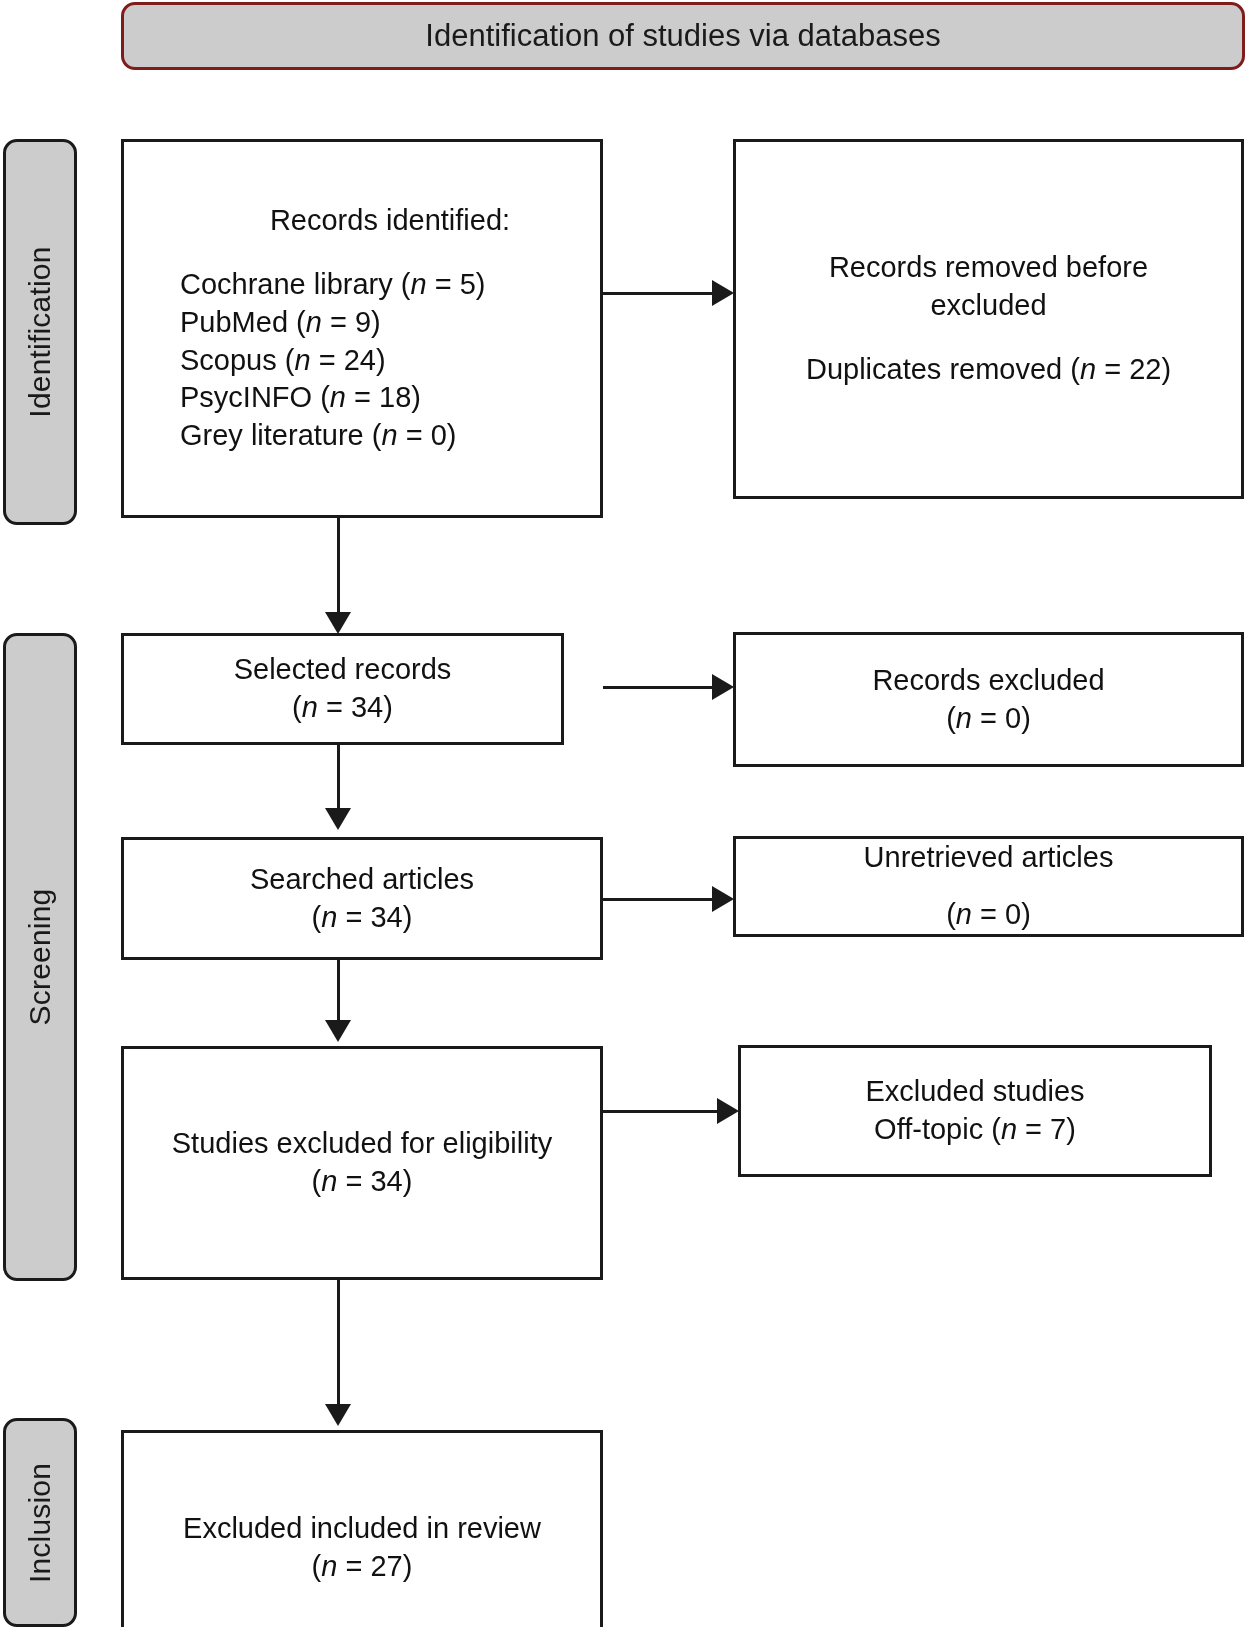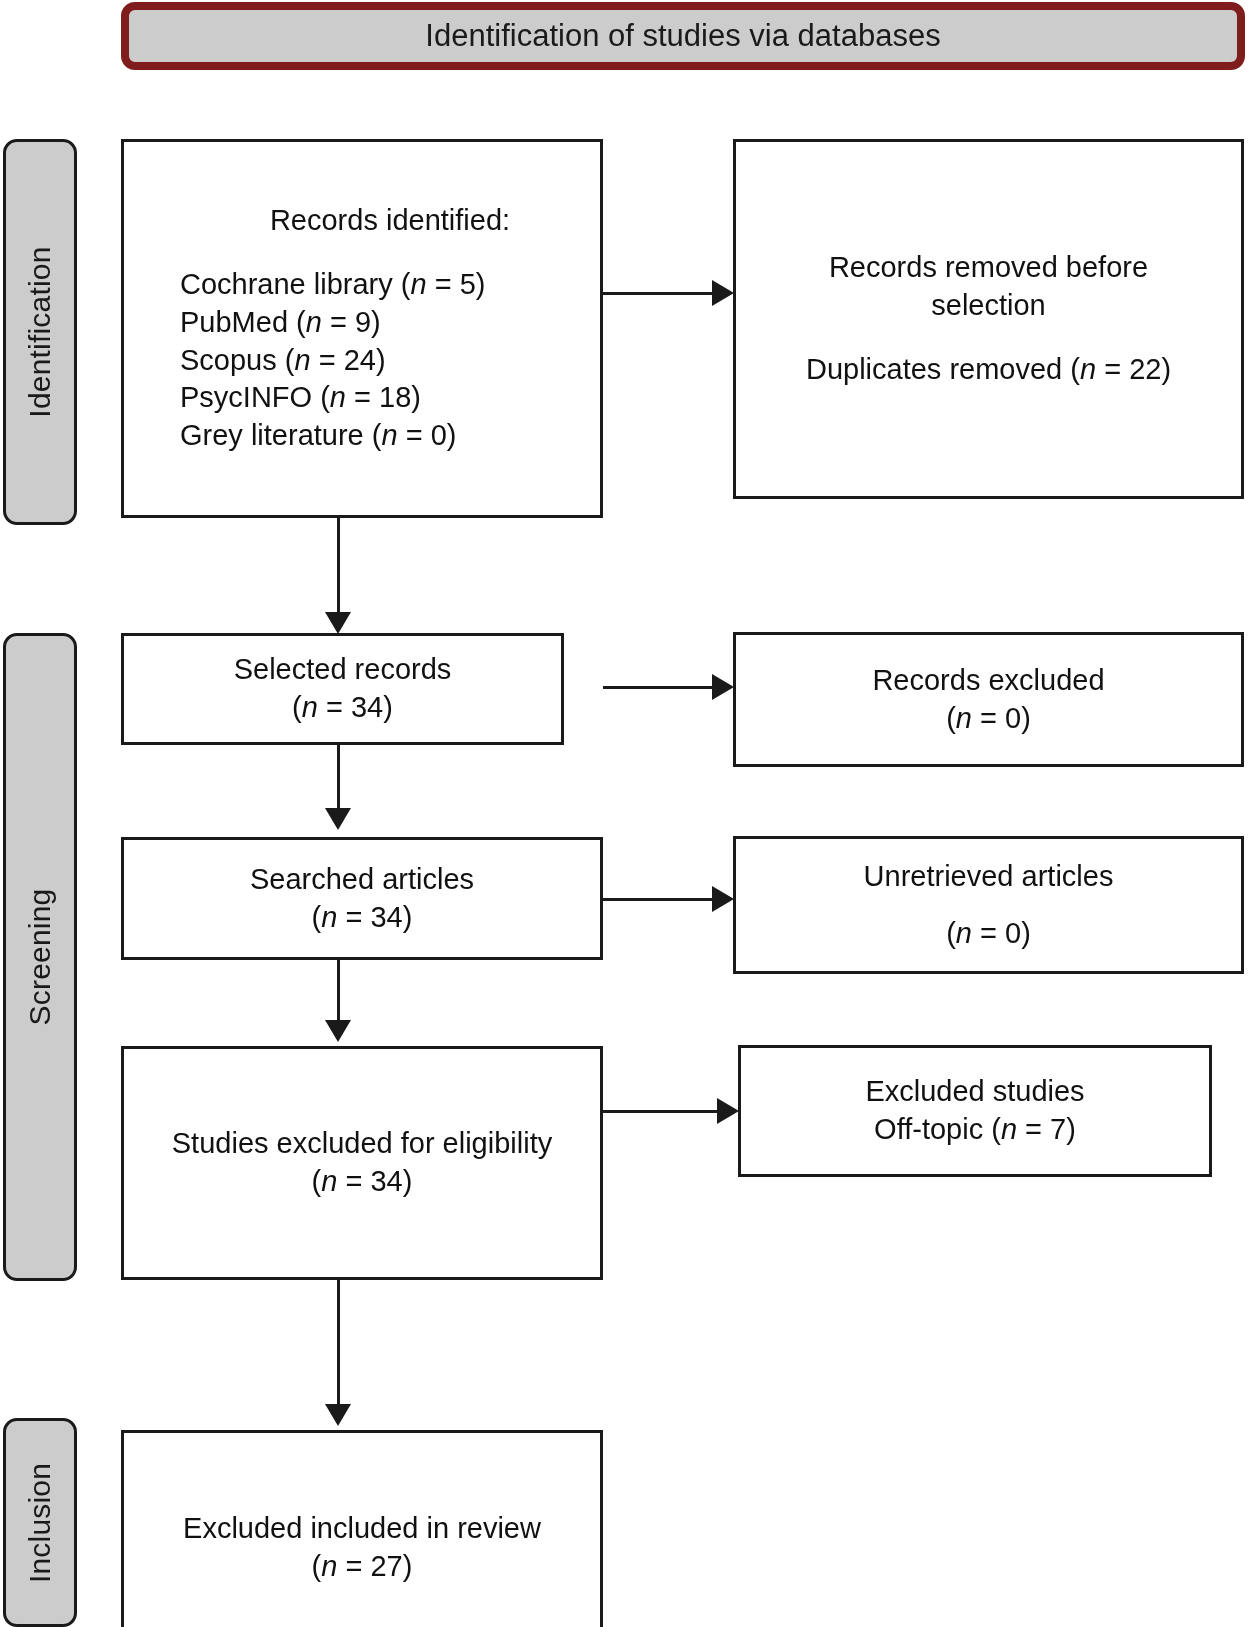--- a/index.html
+++ b/index.html
@@ -39,21 +39,21 @@
   }
 
   
   #header-banner {
     position: absolute;
     left: 121px;
     top: 2px;
     width: 1124px;
     height: 68px;
     background: #cccccc;
-    border: 8px solid #7f1d1d;
+    border: 3px solid #7f1d1d;
     border-radius: 14px;
     box-sizing: border-box;
     display: flex;
     align-items: center;
     justify-content: center;
   }
   #header-banner .title {
     font-size: 31px;
     color: #1a1a1a;
   }
@@ -149,21 +149,21 @@
     <div class="spacer"></div>
     <div class="line">Cochrane library (<em class="n">n</em> = 5)</div>
     <div class="line">PubMed (<em class="n">n</em> = 9)</div>
     <div class="line">Scopus (<em class="n">n</em> = 24)</div>
     <div class="line">PsycINFO (<em class="n">n</em> = 18)</div>
     <div class="line">Grey literature (<em class="n">n</em> = 0)</div>
   </div>
 
   <div class="node" style="left:733px; top:139px; width:511px; height:360px;">
     <div class="line">Records removed before</div>
-    <div class="line">selection</div>
+    <div class="line">excluded</div>
     <div class="spacer"></div>
     <div class="line">Duplicates removed (<em class="n">n</em> = 22)</div>
   </div>
 
   <div class="h-line" style="left:603px; top:292px; width:112px;"></div>
   <div class="arrow-right" style="left:712px; top:280px;"></div>
 
   <div class="v-line" style="left:337px; top:518px; width:3px; height:100px;"></div>
   <div class="arrow-down" style="left:325px; top:612px;"></div>
 
@@ -181,21 +181,21 @@
   <div class="arrow-right" style="left:712px; top:674px;"></div>
 
   <div class="v-line" style="left:337px; top:745px; width:3px; height:68px;"></div>
   <div class="arrow-down" style="left:325px; top:808px;"></div>
 
   <div class="node" style="left:121px; top:837px; width:482px; height:123px;">
     <div class="line">Searched articles</div>
     <div class="line">(<em class="n">n</em> = 34)</div>
   </div>
 
-  <div class="node" style="left:733px; top:836px; width:511px; height:138px;gap:19px;">
+  <div class="node" style="left:733px; top:836px; width:511px; height:101px;gap:19px;">
     <div class="line">Unretrieved articles</div>
     <div class="line">(<em class="n">n</em> = 0)</div>
   </div>
 
   <div class="h-line" style="left:603px; top:898px; width:112px;"></div>
   <div class="arrow-right" style="left:712px; top:886px;"></div>
 
   <div class="v-line" style="left:337px; top:960px; width:3px; height:62px;"></div>
   <div class="arrow-down" style="left:325px; top:1020px;"></div>
 

